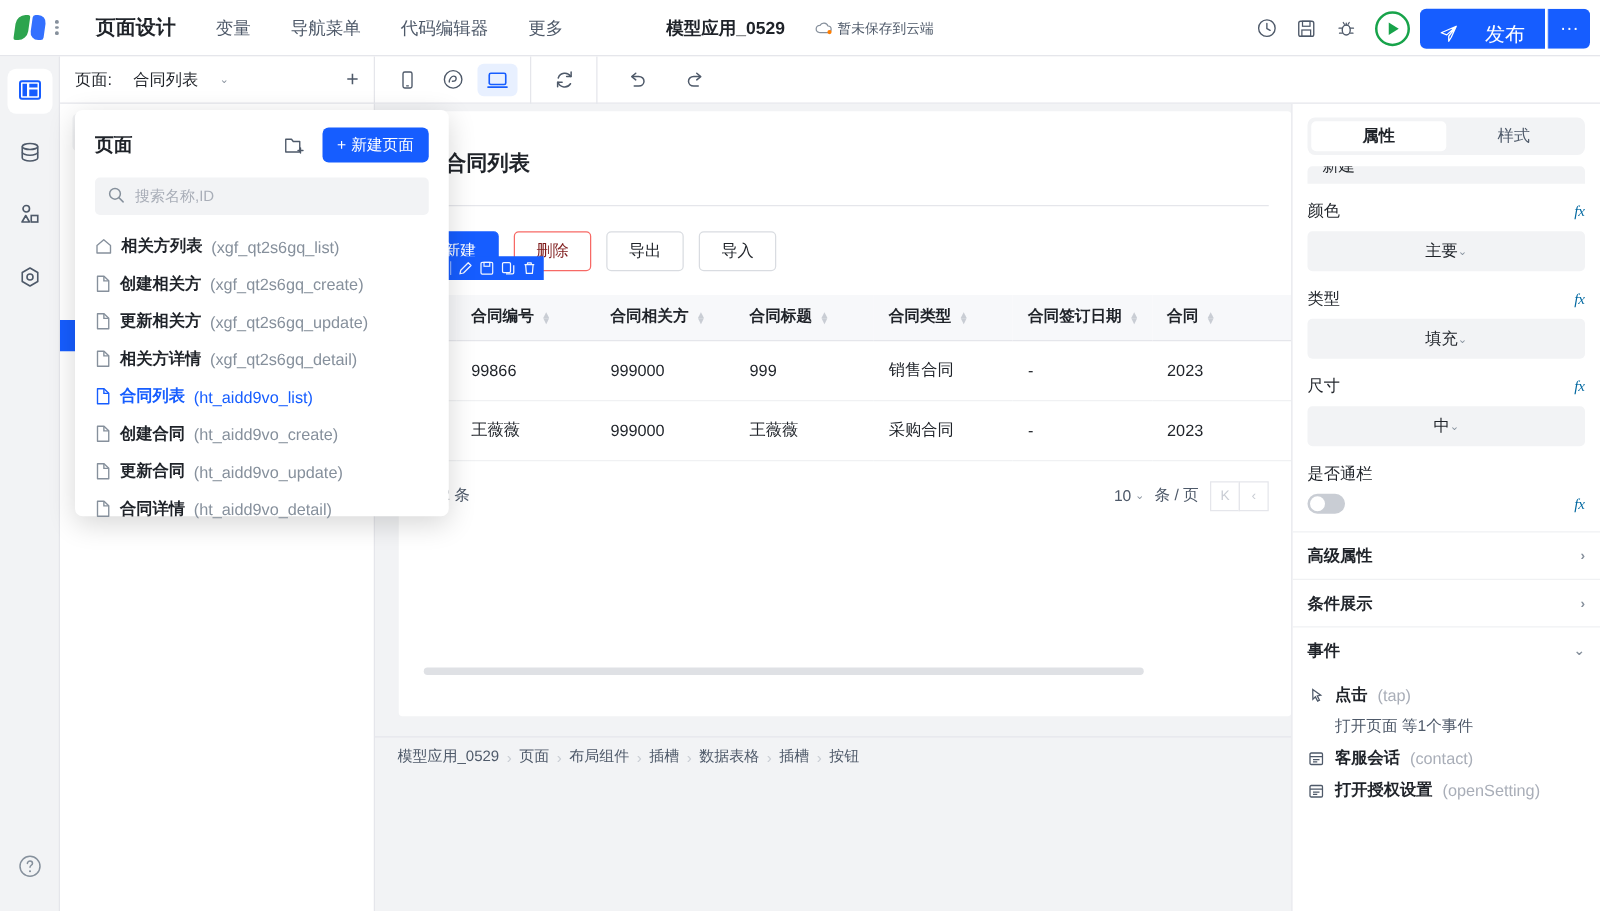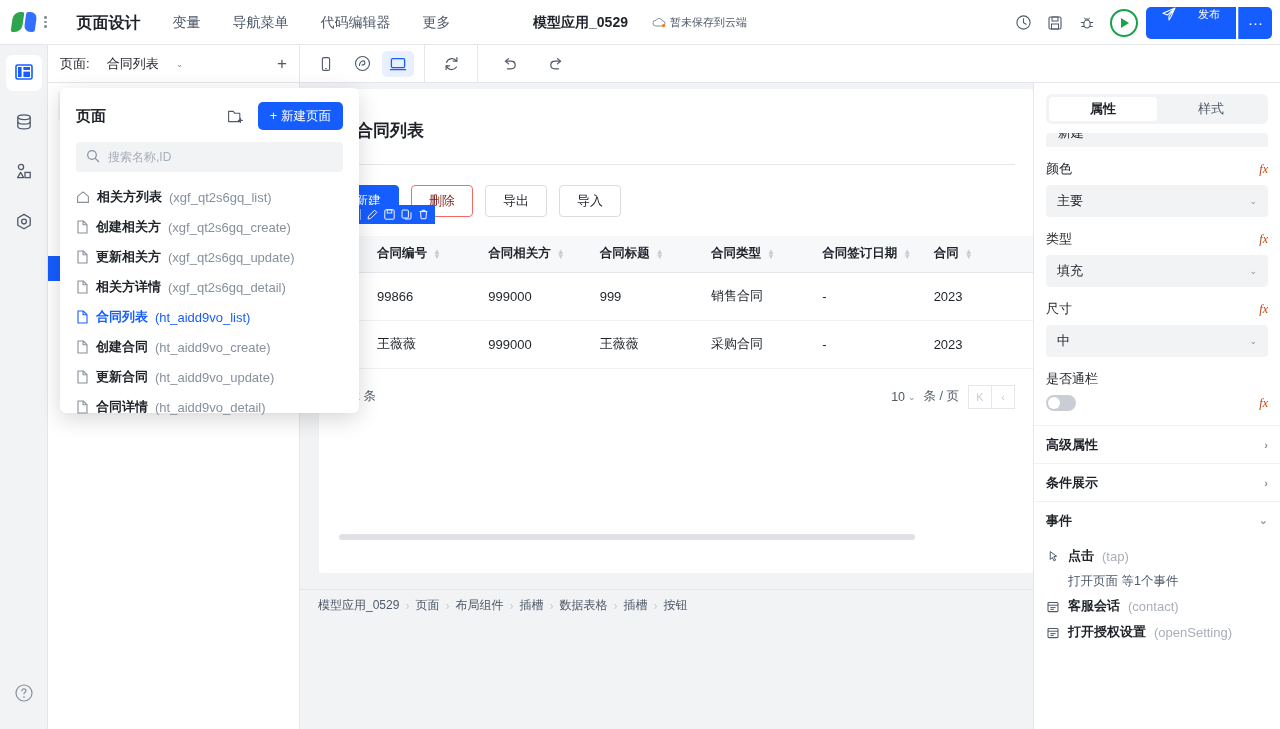--- a/index.html
+++ b/index.html
@@ -58,22 +58,22 @@
   }
   .play-btn {
     width: 28px; height: 28px; border-radius: 50%; border: 2px solid #17a34a;
     display: flex; align-items: center; justify-content: center; margin: 0 6px; cursor: pointer;
   }
   .play-btn .tri {
     width: 0; height: 0; border-left: 8px solid #17a34a;
     border-top: 5px solid transparent; border-bottom: 5px solid transparent; margin-left: 2px;
   }
   .publish {
-    display: flex; align-items: flex-start; gap: 22px; height: 32px; padding: 0 16px;
-    background: #165dff; color: #fff; border-radius: 5px 0 0 5px; font-size: 11px;
+    display: flex; align-items: flex-end; gap: 22px; height: 32px; padding: 0 16px;
+    background: #165dff; color: #fff; border-radius: 5px 0 0 5px; font-size: 16px;
     cursor: pointer; border: none;
   }
   .publish-more {
     height: 32px; width: 34px; background: #165dff; color: #fff;
     border-radius: 0 5px 5px 0; display: flex; align-items: center; justify-content: center;
     cursor: pointer; border-left: 1px solid rgba(255,255,255,.28); font-size: 15px;
   }
 
   
   .rail {
@@ -255,24 +255,24 @@
   }
   .tab.active { background: #fff; color: #1f2329; font-weight: bold; }
   .clip-field {
     margin: 9px 12px 0 12px; height: 14px; background: #f2f3f5; border-radius: 4px 4px 0 0;
     overflow: hidden; position: relative;
   }
   .clip-field span { position: absolute; left: 12px; top: -9px; font-size: 13px; color: #1f2329; }
   .prop { padding: 13px 12px 0 12px; }
   .prop-lbl { display: flex; align-items: center; margin-bottom: 7px; }
   .prop-lbl .t { flex: 1; font-size: 13px; color: #1f2329; }
-  .fx { font-size: 12px; font-style: italic; color: #c2410c; cursor: pointer; font-family: "Liberation Serif", serif; }
+  .fx { font-size: 12px; font-style: italic; color: #0369a1; cursor: pointer; font-family: "Liberation Serif", serif; }
   .select {
     height: 32px; background: #f2f3f5; border-radius: 4px; display: flex; align-items: center;
-    padding: 0 11px; font-size: 13px; cursor: pointer; justify-content: space-between; color: #1f2329;
+    padding: 0 11px; font-size: 13px; cursor: pointer; justify-content: center; color: #1f2329;
   }
   .chev { font-size: 9px; color: #86909c; }
   .toggle-row { display: flex; align-items: center; justify-content: space-between; }
   .switch2 { width: 30px; height: 16px; border-radius: 8px; background: #c9cdd4; position: relative; cursor: pointer; }
   .switch2 i { position: absolute; left: 2px; top: 2px; width: 12px; height: 12px; background: #fff; border-radius: 50%; }
   .sect {
     height: 38px; border-top: 1px solid #f0f1f3; display: flex; align-items: center;
     padding: 0 12px; font-size: 13px; font-weight: bold; cursor: pointer;
   }
   .sect .t { flex: 1; }

